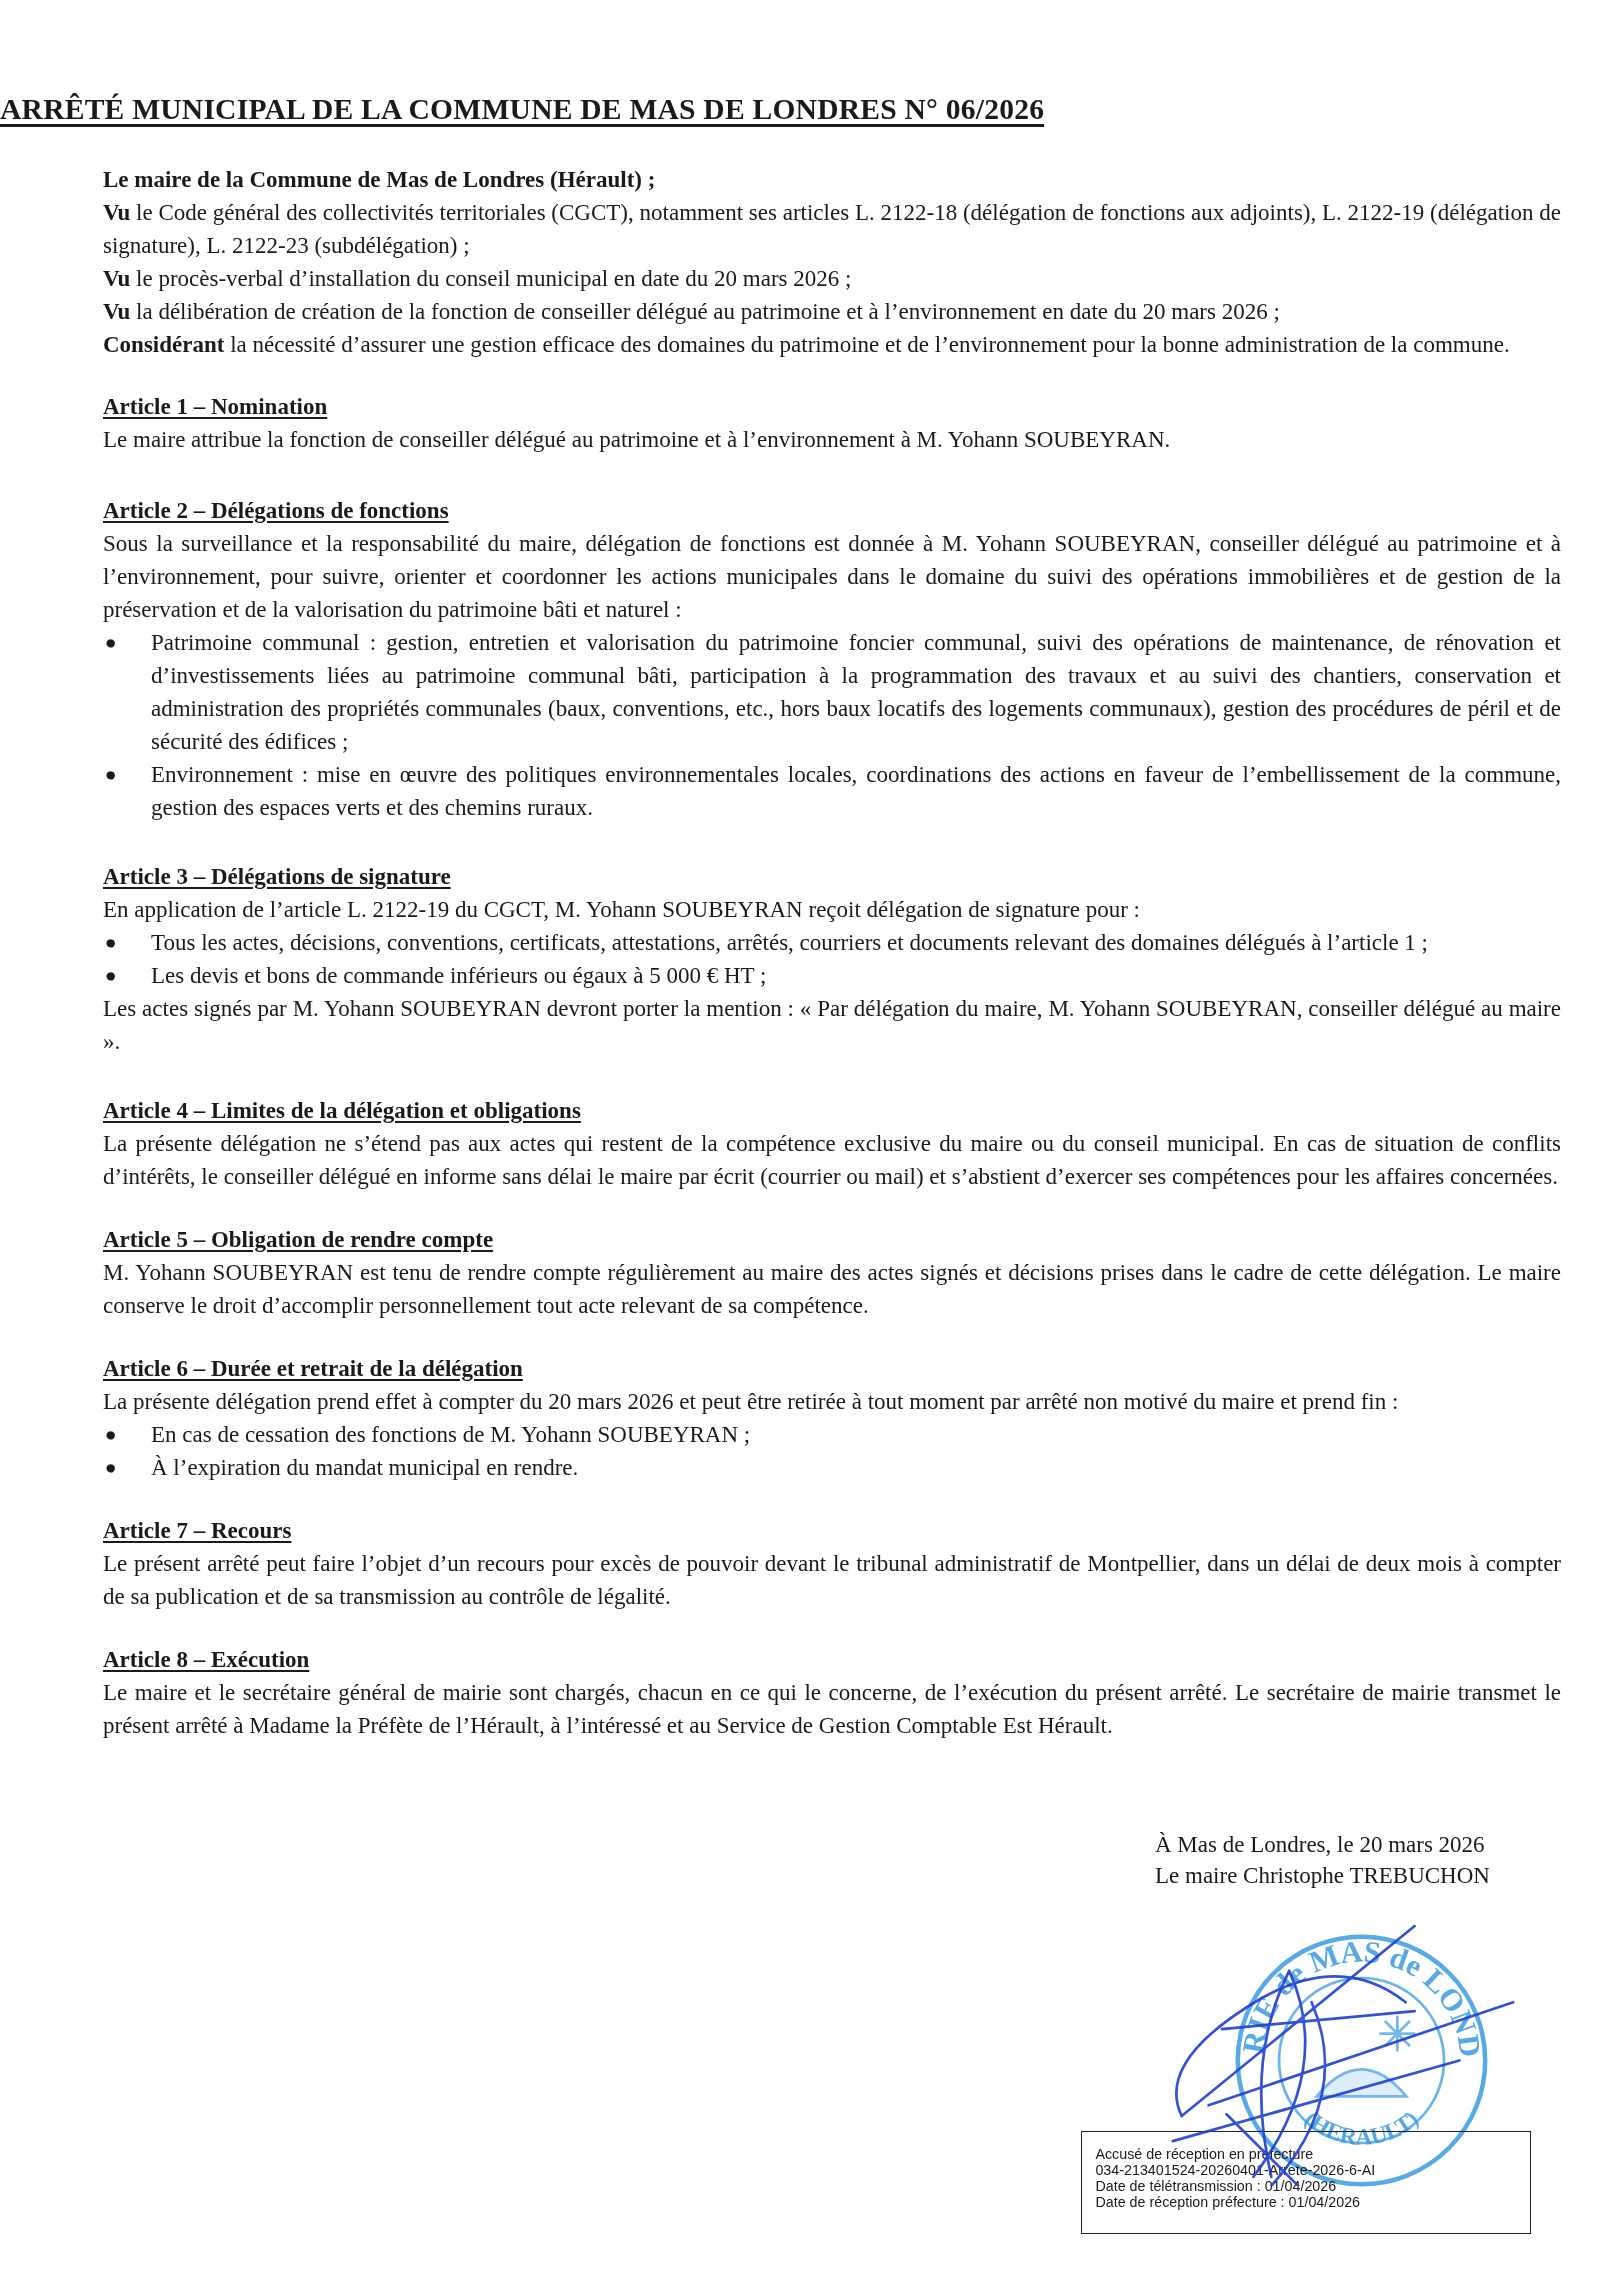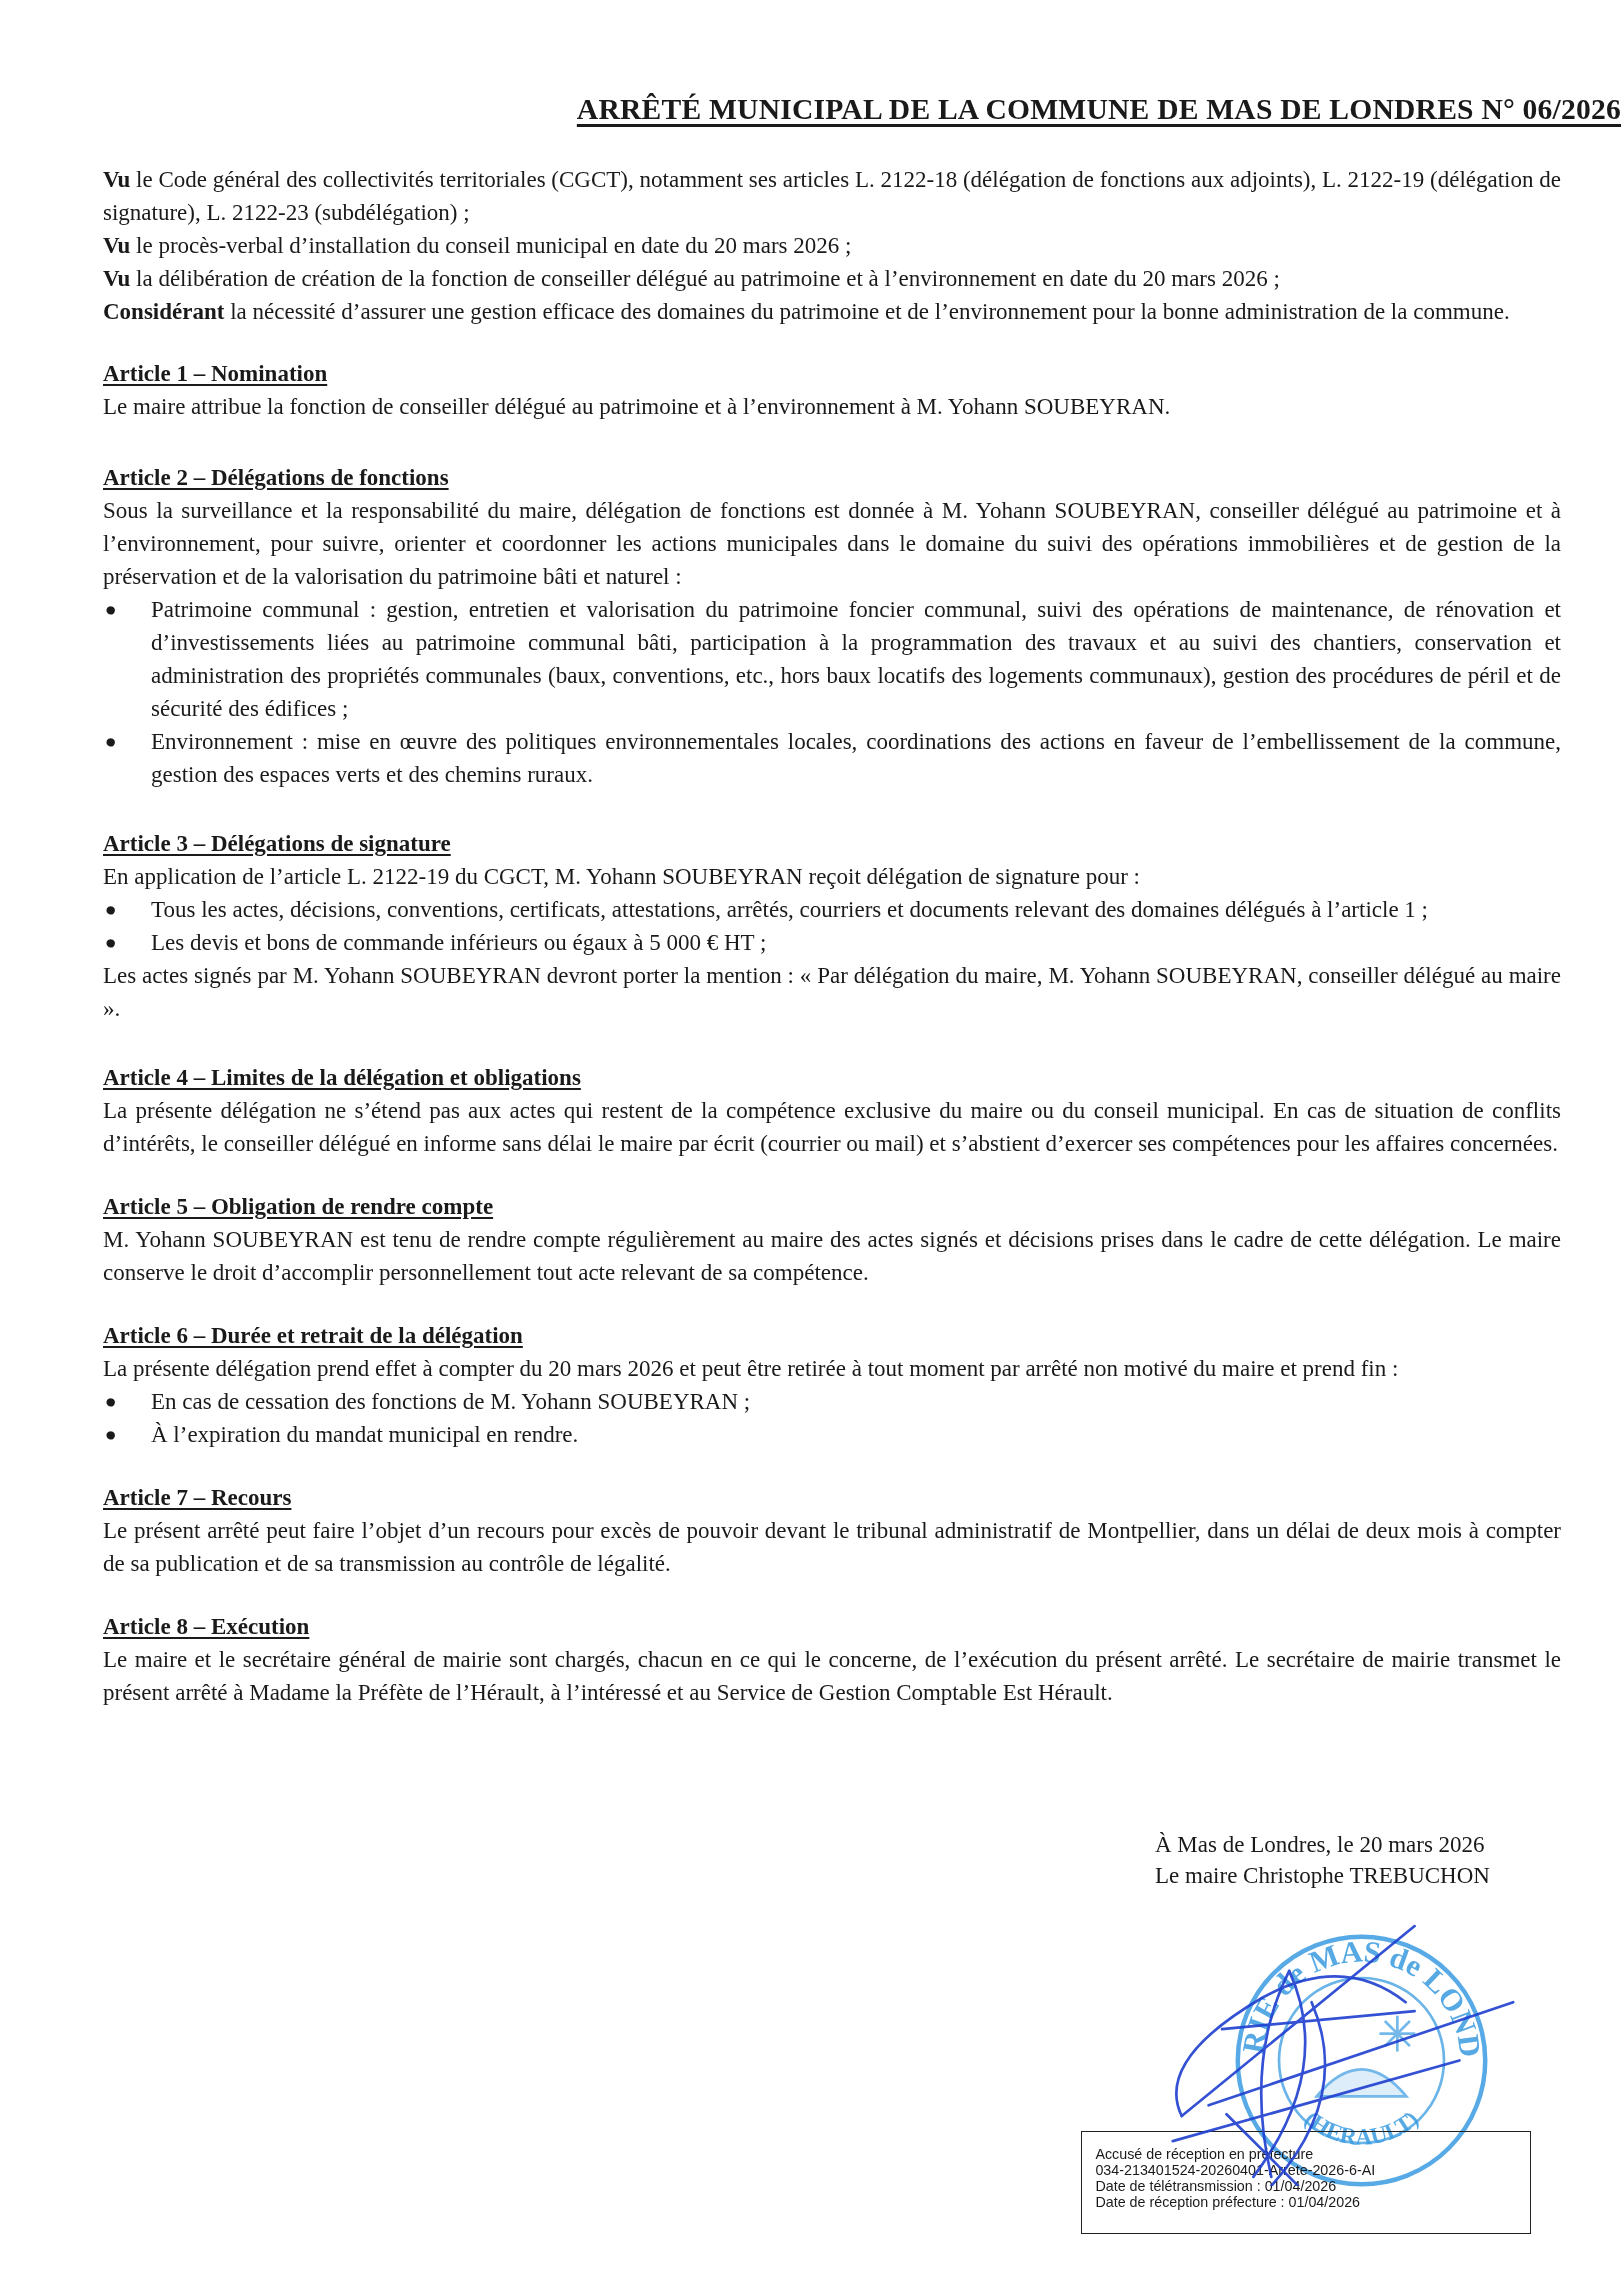--- a/index.html
+++ b/index.html
@@ -1,19 +1,19 @@
 <!DOCTYPE html>
 <html style="font-size:14.3px"><head>
 <meta charset="utf-8">
 <style>
   html, body { margin: 0; padding: 0; background: #ffffff; }
   body { width: 1621px; height: 2293px; position: relative; overflow: hidden;
          font-family: "Liberation Serif", "DejaVu Serif", serif; color: #1a1a1a; }
   .page { position: absolute; left: 0; top: 0; width: 1621px; height: 2293px; }
-  .title { position: absolute; left: 7px; right: 0; top: 93px; text-align: right;
+  .title { position: absolute; left: 0; right: 0; top: 93px; text-align: left;
            font-size: 29.6px; font-weight: bold; letter-spacing: 0.2px; }
   .title span { text-decoration: underline; text-decoration-thickness: 2.7px; text-underline-offset: 4.5px; }
   .body { position: absolute; left: 103px; width: 1458px; top: 163px; font-size: 23px; line-height: 33px; }
   .p { margin: 0; text-align: justify; }
   .b { font-weight: bold; }
   .sec { margin-top: 27px; }
   .h { font-weight: bold; text-decoration: underline; text-decoration-thickness: 1.8px; text-underline-offset: 2.7px; margin: 0; }
   ul.bl { list-style: none; margin: 0; padding: 0; }
   ul.bl li { position: relative; padding-left: 48px; text-align: justify; }
   ul.bl li .bullet { position: absolute; left: 1.8px; top: 0; font-size: 19.7px; }
@@ -31,20 +31,21 @@
 
 <div class="page">
 
   <div class="title">
     <span>ARRÊTÉ MUNICIPAL DE LA COMMUNE DE MAS DE LONDRES N° 06/2026</span>
   </div>
 
   <div class="body">
 
     <div>
+      <p class="p b">Le maire de la Commune de Mas de Londres (Hérault) ;</p>
       <p class="p"><span class="b">Vu</span> <span>le Code général des collectivités territoriales (CGCT), notamment ses articles L. 2122-18 (délégation de fonctions aux adjoints), L. 2122-19 (délégation de signature), L. 2122-23 (subdélégation) ;</span></p>
       <p class="p"><span class="b">Vu</span> <span>le procès-verbal d’installation du conseil municipal en date du 20 mars 2026 ;</span></p>
       <p class="p"><span class="b">Vu</span> <span>la délibération de création de la fonction de conseiller délégué au patrimoine et à l’environnement en date du 20 mars 2026 ;</span></p>
       <p class="p"><span class="b">Considérant</span> <span>la nécessité d’assurer une gestion efficace des domaines du patrimoine et de l’environnement pour la bonne administration de la commune.</span></p>
     </div>
 
     <div class="sec" style="margin-top:29px">
       <p class="h">Article 1 – Nomination</p>
       <p class="p">Le maire attribue la fonction de conseiller délégué au patrimoine et à l’environnement à M. Yohann SOUBEYRAN.</p>
     </div>

